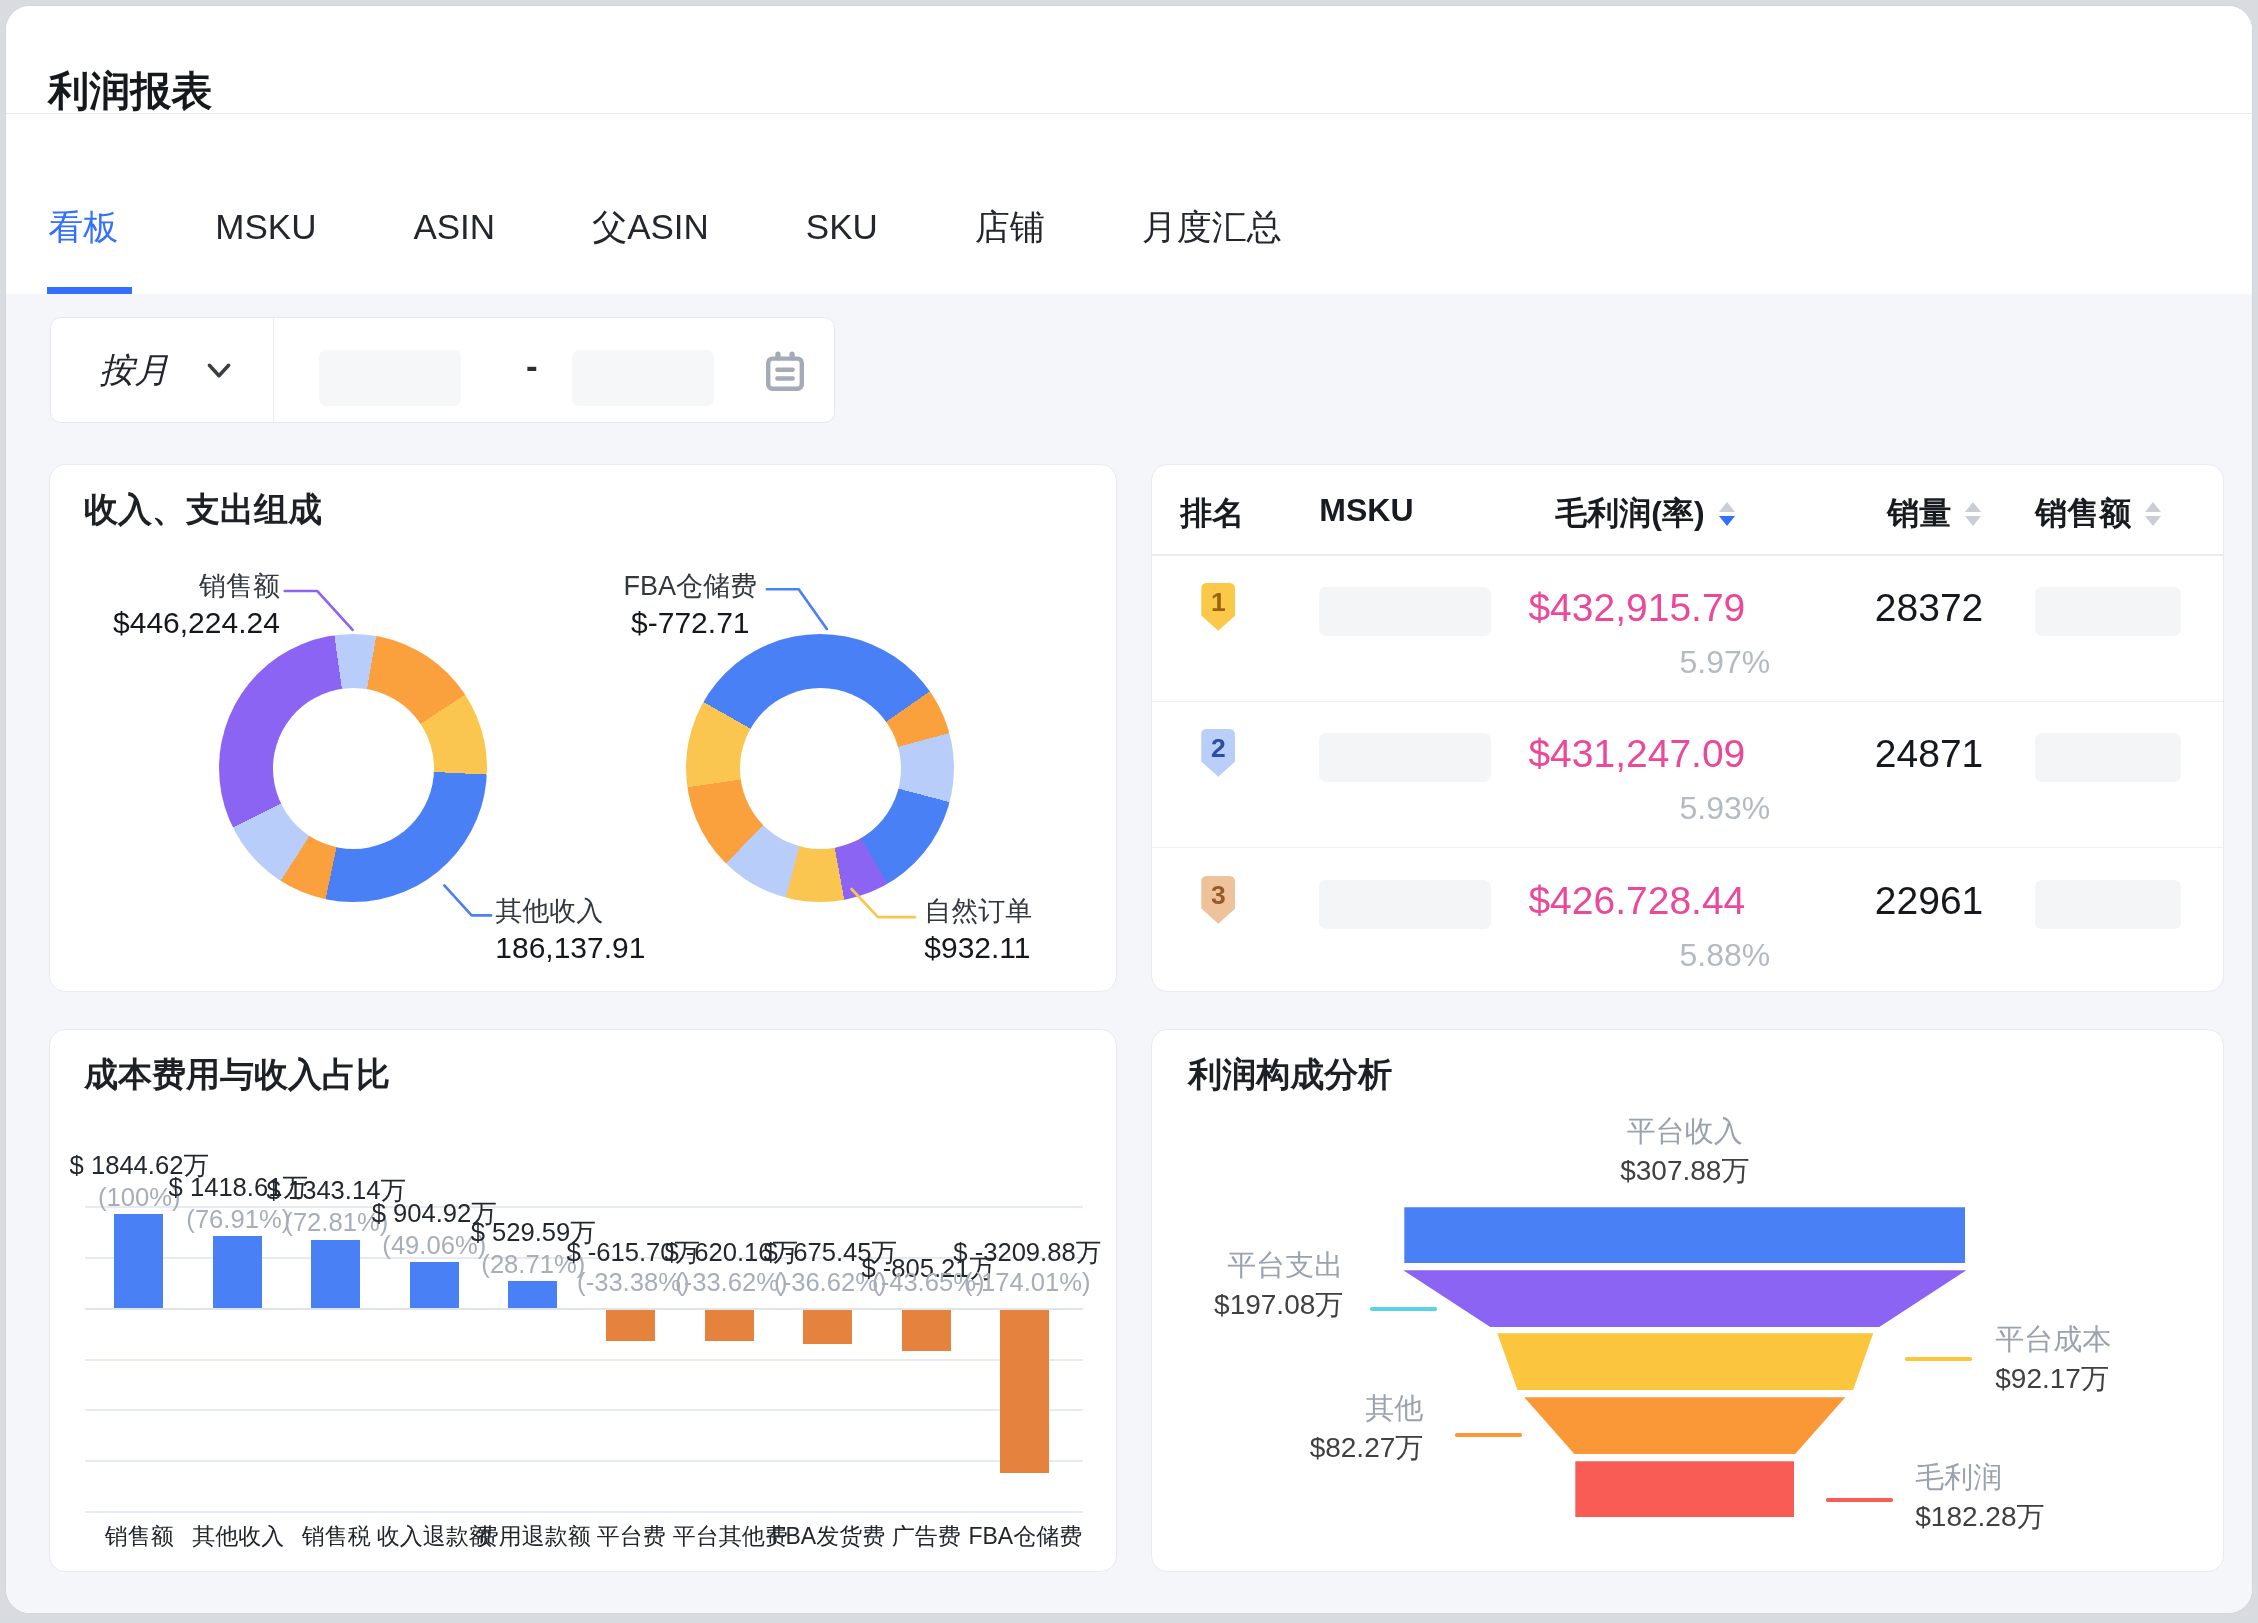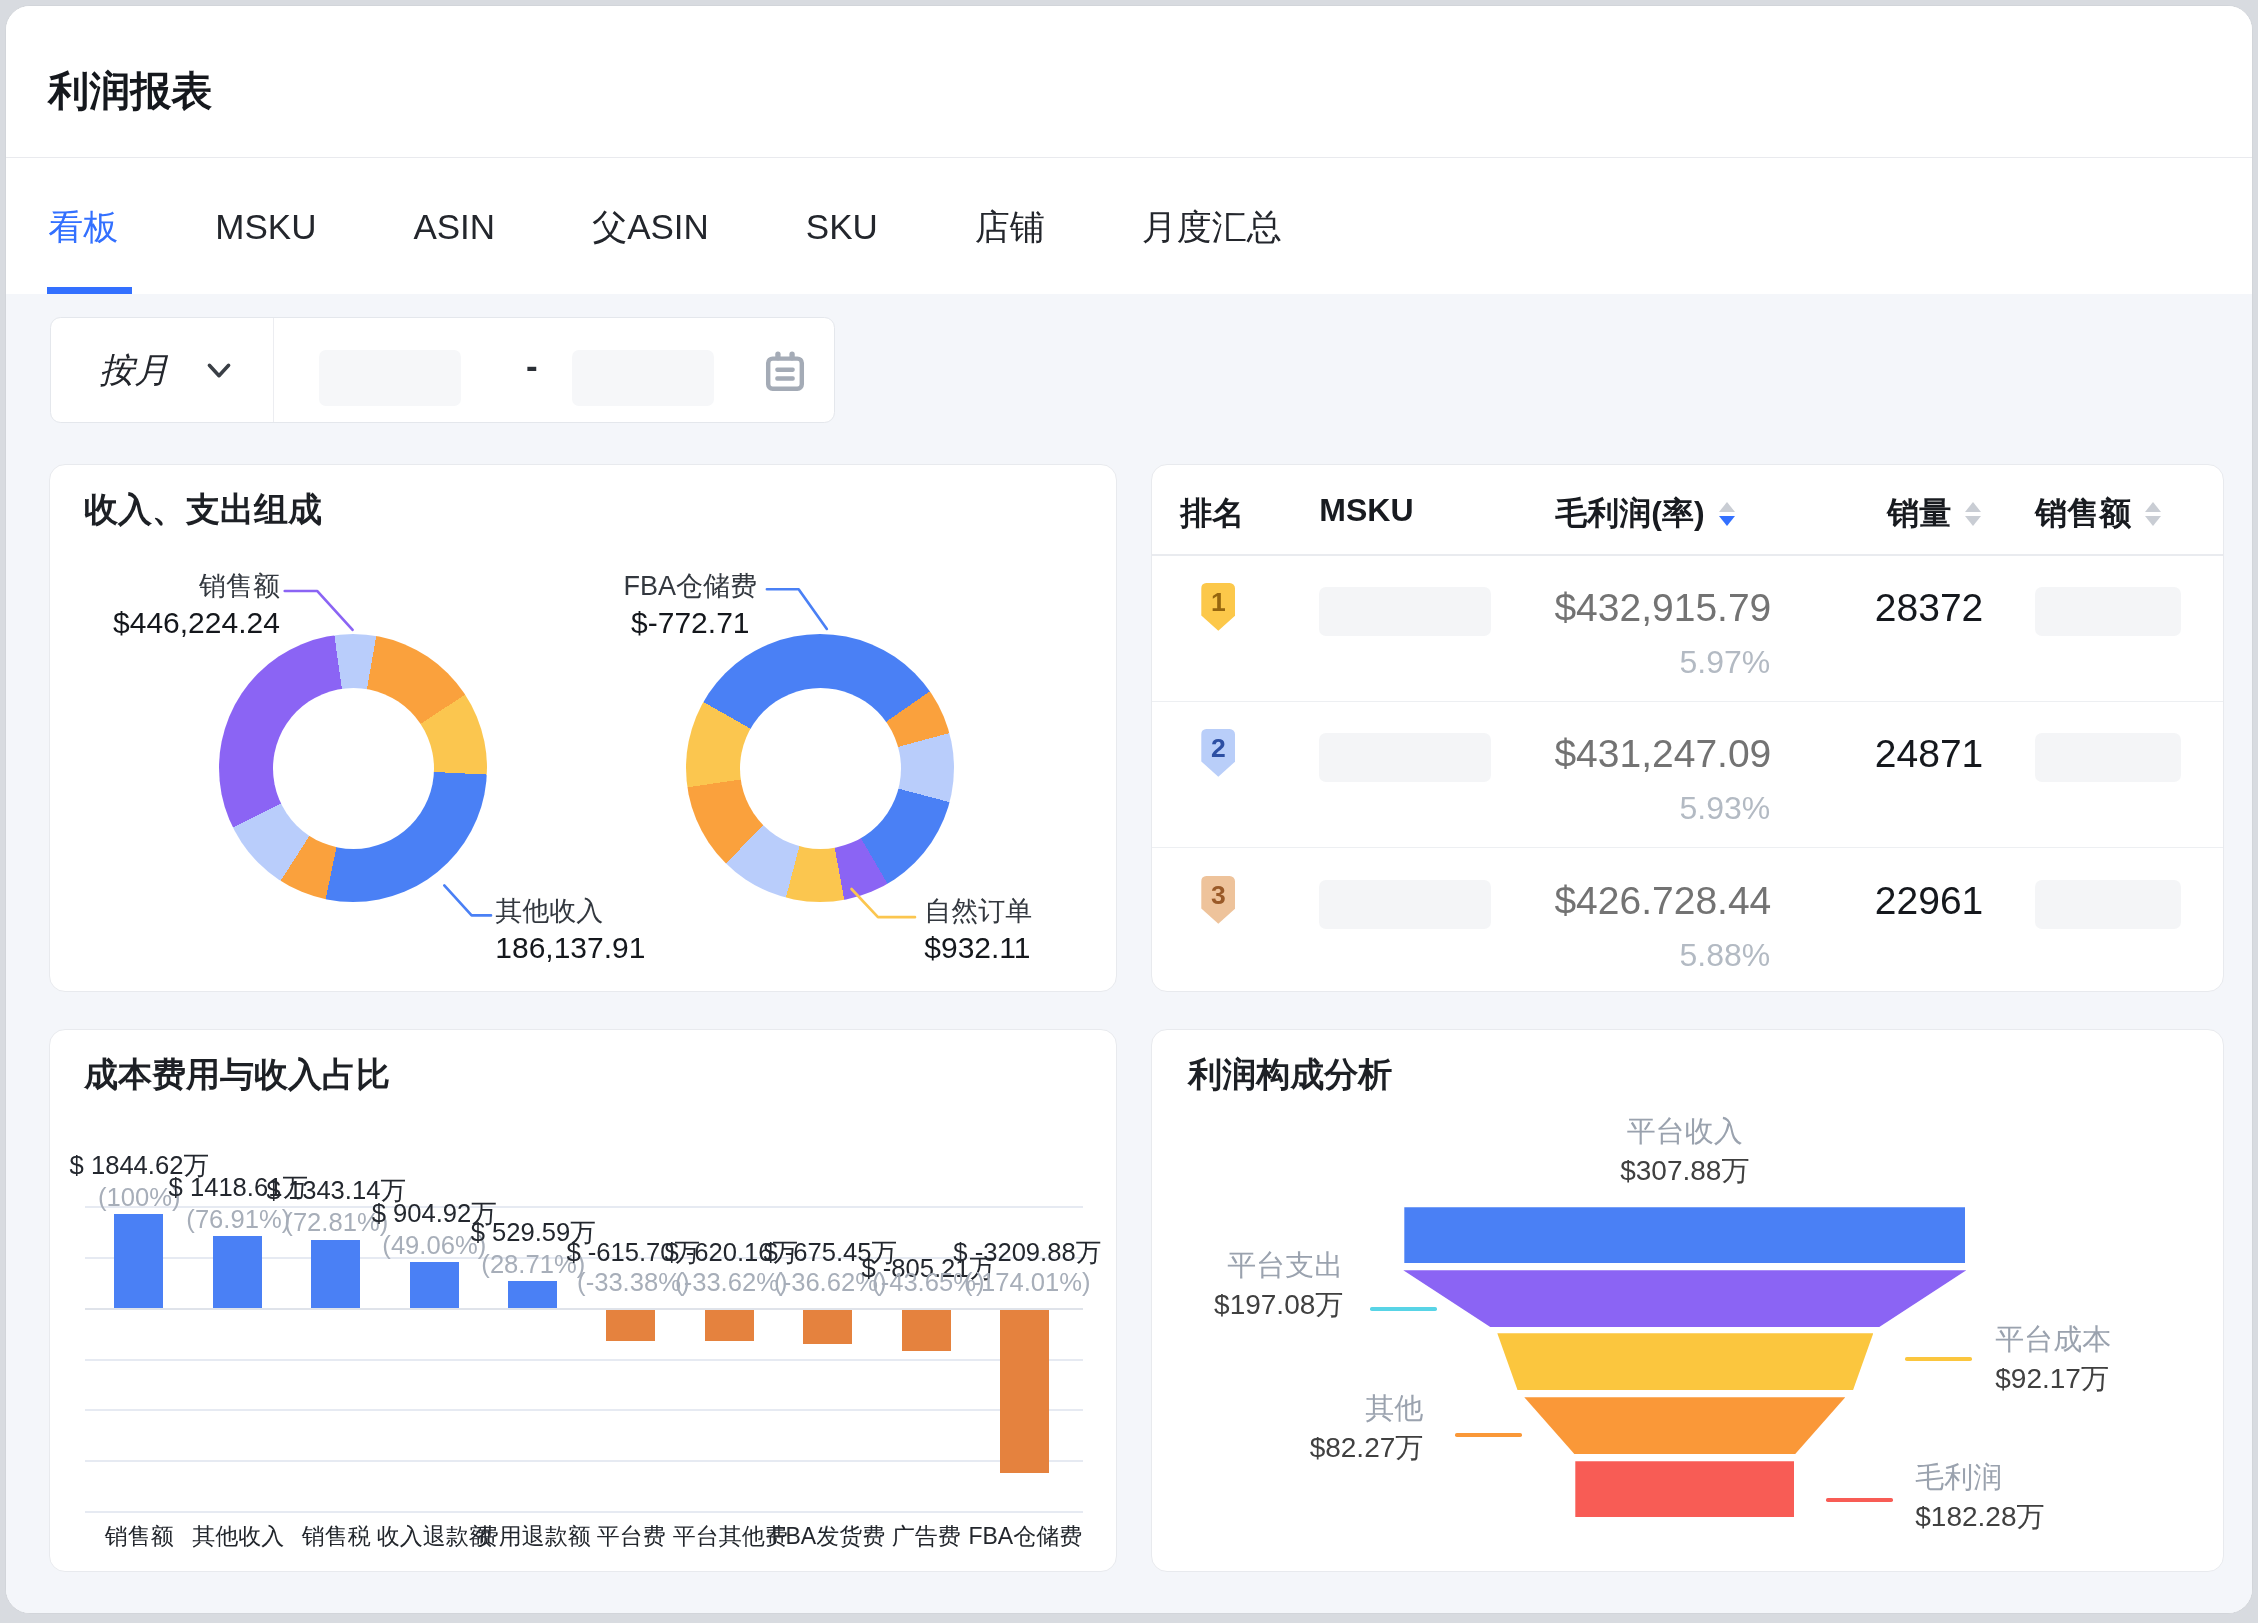--- a/index.html
+++ b/index.html
@@ -2,21 +2,21 @@
 <html style="font-size:14px"><head>
 <meta charset="utf-8">
 <style>
   * { margin:0; padding:0; box-sizing:border-box; }
   html,body { width:2258px; height:1623px; }
   body { background:#d8dbe0; font-family:"Liberation Sans", sans-serif; color:#1b1e24; position:relative; overflow:hidden; }
 
   #window { position:absolute; left:5.3px; top:5.3px; width:2248px; height:1609px; background:#ffffff; border:1.8px solid #d2d5da; border-radius:25px; overflow:hidden; }
 
   
-  #header { position:absolute; left:0; top:0; width:100%; height:152px; background:#fff; border-bottom:1.8px solid #e9eaee; }
+  #header { position:absolute; left:0; top:0; width:100%; height:108px; background:#fff; border-bottom:1.8px solid #e9eaee; }
   #page-title { position:absolute; left:42px; top:58px; font-size:41px; font-weight:bold; color:#15181d; }
 
   
   #tabs { position:absolute; left:0; top:154px; width:100%; height:134px; background:#fff; display:flex; align-items:center; padding-left:42px; }
   .tab { position:relative; height:100%; display:flex; align-items:center; margin-right:97px; font-size:35px; color:#23262c; cursor:pointer; }
   .tab.active { color:#3370ff; }
   .tab .underline { position:absolute; left:-1.8px; bottom:0; width:85px; height:7px; background:#3370ff; display:none; }
   .tab.active .underline { display:block; }
 
   
@@ -71,21 +71,21 @@
   #tbl-divider { position:absolute; left:0; top:89px; width:100%; height:1.8px; background:#e9ebef; }
   .trow { position:absolute; left:0; width:100%; height:146px; }
   .trow .sep { position:absolute; left:0; bottom:0; width:100%; height:1.8px; background:#edeff2; }
   .rank-badge { position:absolute; left:49px; top:26.5px; width:34px; height:48px; font-size:26.5px; font-weight:bold; text-align:center; line-height:39px; border-radius:5.3px 5.3px 0 0; clip-path:polygon(0 0,100% 0,100% 68%,50% 100%,0 68%); }
   .rank-1 { background:#fcc84a; color:#96660f; }
   .rank-2 { background:#b9cef9; color:#2d4fa3; }
   .rank-3 { background:#eec39b; color:#9a5a28; }
   .cell-box { position:absolute; background:#f4f5f7; border-radius:7px; top:31px; height:49px; }
   .msku-box { left:167px; width:172px; }
   .sales-box { left:883px; width:146px; }
-  .cell-profit { position:absolute; right:452px; top:30px; font-size:39px; color:#737373; }
+  .cell-profit { position:absolute; right:478px; top:30px; font-size:39px; color:#ec4899; }
   .cell-rate { position:absolute; right:453px; top:88px; font-size:32px; color:#b3bac3; }
   .cell-qty { position:absolute; right:240px; top:30px; font-size:39px; color:#15181d; }
 
   
   #barchart { position:absolute; left:0; top:0; width:100%; height:100%; }
   .gridline { position:absolute; left:35px; width:998px; height:1.8px; background:#e6eaf2; }
   .gridline.zero { background:#dfe3ea; }
   .bar { position:absolute; width:49px; }
   .bar.pos { background:#4a80f5; }
   .bar.neg { background:#e5823e; }

